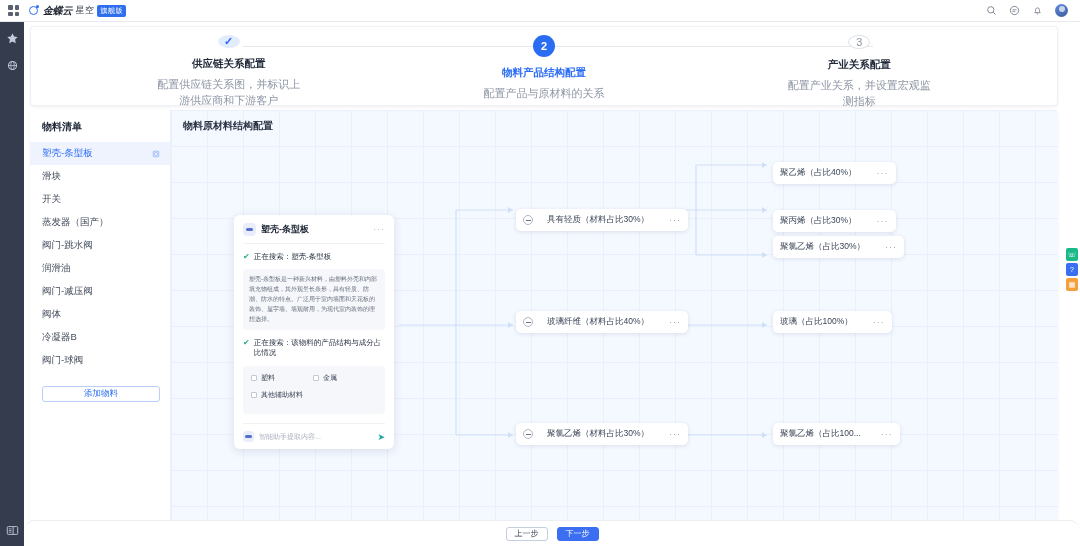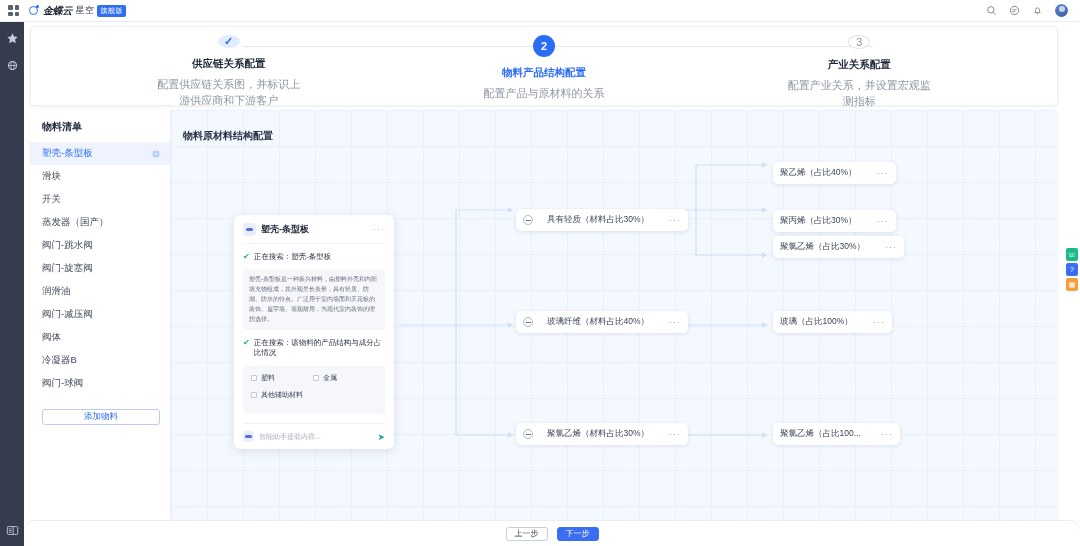--- a/index.html
+++ b/index.html
@@ -80,21 +80,21 @@
   .add-btn {
     margin:14px 10px 0 12px; height:16px; border:1px solid #b9cdf6; border-radius:3px;
     color:#2b6cf5; font-size:8.5px; display:flex; align-items:center; justify-content:center; cursor:pointer; background:#fff;
   }
 
   .canvas {
     flex:1; position:relative; background:#f4f8ff;
     background-image:linear-gradient(#e8f0fd 1px, transparent 1px), linear-gradient(90deg,#e8f0fd 1px, transparent 1px);
     background-size:36px 36px;
   }
-  .canvas-title { position:absolute; left:12px; top:9px; font-size:10px; color:#2a3344; font-weight:bold; z-index:5;margin-top:10px; }
+  .canvas-title { position:absolute; left:12px; top:9px; font-size:10px; color:#2a3344; font-weight:bold; z-index:5; }
 
   svg.links { position:absolute; inset:0; width:100%; height:100%; pointer-events:none; }
 
   .node {
     position:absolute; background:#ffffff; border-radius:5px;
     box-shadow:0 1px 4px rgba(30,50,90,.12);
     display:flex; align-items:center; gap:14px; padding:0 7px;
     height:22px; font-size:8.5px; color:#2a3344; white-space:nowrap; cursor:pointer;
   }
   .node .minus {
@@ -239,23 +239,20 @@
       <div class="mat-item">
           <span>开关</span>
         </div>
       <div class="mat-item">
           <span>蒸发器（国产）</span>
         </div>
       <div class="mat-item">
           <span>阀门-跳水阀</span>
         </div>
       <div class="mat-item">
-          <span>阀门-旋塞阀</span>
-        </div>
-      <div class="mat-item">
           <span>润滑油</span>
         </div>
       <div class="mat-item">
           <span>阀门-减压阀</span>
         </div>
       <div class="mat-item">
           <span>阀体</span>
         </div>
       <div class="mat-item">
           <span>冷凝器B</span>

